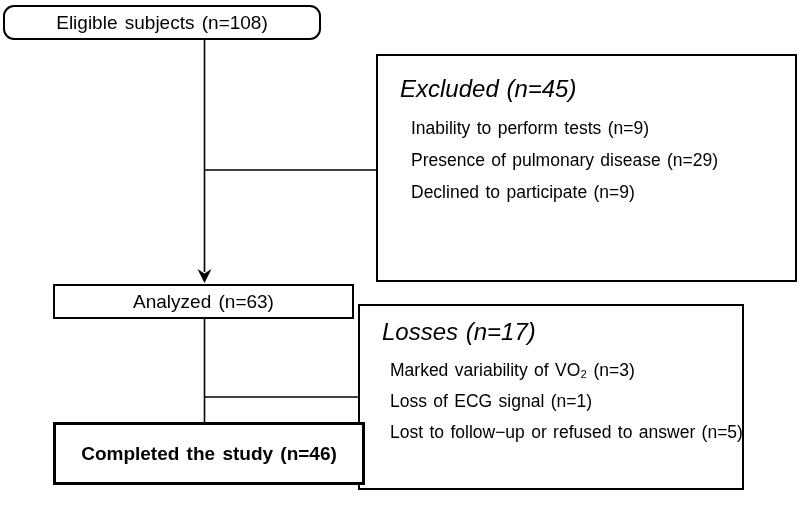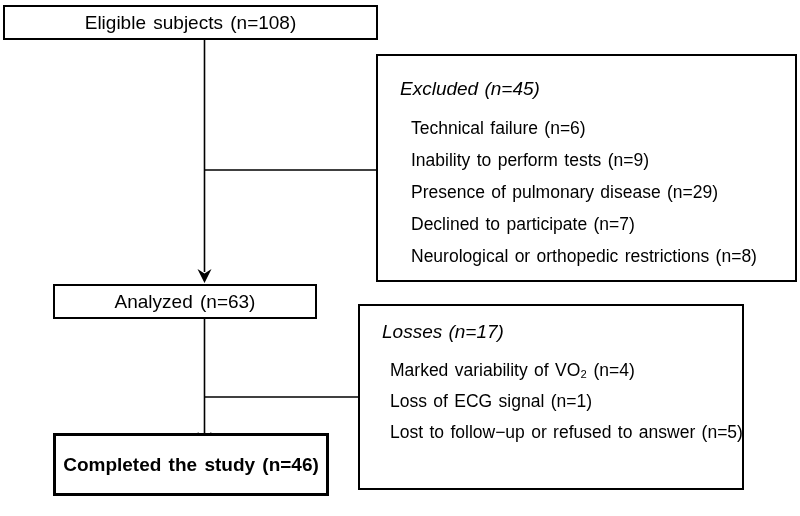--- a/index.html
+++ b/index.html
@@ -32,29 +32,29 @@
     z-index: 2;
   }
   .node.center-label {
     display: flex;
     align-items: center;
     justify-content: center;
     font-size: 19px;
     word-spacing: 2px;
     white-space: nowrap;
   }
-  .node-eligible  { left: 3px;   top: 5px;   width: 375px; height: 35px; }
+  .node-eligible  { left: 3px;   top: 5px;   width: 318px; height: 35px; border-radius: 11px; }
   .node-excluded  { left: 376px; top: 54px;  width: 421px; height: 228px; }
-  .node-analyzed  { left: 53px;  top: 284px; width: 264px; height: 35px; }
+  .node-analyzed  { left: 53px;  top: 284px; width: 301px; height: 35px; }
   .node-losses    { left: 358px; top: 304px; width: 386px; height: 186px; }
-  .node-completed { left: 53px;  top: 433px; width: 276px; height: 63px;
+  .node-completed { left: 53px;  top: 422px; width: 312px; height: 63px;
                     border-width: 3px; font-weight: bold; font-size: 20px; }
   .box-title {
     font-style: italic;
-    font-size: 19px;
+    font-size: 24px;
     line-height: 26px;
     margin: 20px 0 10px 22px;
     word-spacing: 1px;
     white-space: nowrap;
   }
   .node-losses .box-title {
     margin-top: 13px;
   }
   .item-list .item {
     font-size: 17.5px;
@@ -86,36 +86,34 @@
     <line x1="204.5" y1="397" x2="376" y2="397" stroke="#000000" stroke-width="1.6"></line>
   </svg>
 
   <div class="node node-eligible center-label">
     <span>Eligible subjects (n=108)</span>
   </div>
 
   <div class="node node-excluded">
     <div class="box-title">Excluded (n=45)</div>
     <div class="item-list">
-        <div class="item">Technical failure (n=6)</div>
         <div class="item">Inability to perform tests (n=9)</div>
         <div class="item">Presence of pulmonary disease (n=29)</div>
-        <div class="item">Declined to participate (n=7)</div>
-        <div class="item">Neurological or orthopedic restrictions (n=8)</div>
+        <div class="item">Declined to participate (n=9)</div>
       </div>
   </div>
 
   <div class="node node-analyzed center-label">
     <span>Analyzed (n=63)</span>
   </div>
 
   <div class="node node-losses">
     <div class="box-title">Losses (n=17)</div>
     <div class="item-list">
-        <div class="item">Marked variability of VO₂ (n=4)</div>
+        <div class="item">Marked variability of VO₂ (n=3)</div>
         <div class="item">Loss of ECG signal (n=1)</div>
         <div class="item">Lost to follow−up or refused to answer (n=5)</div>
       </div>
   </div>
 
   <div class="node node-completed center-label">
     <span>Completed the study (n=46)</span>
   </div>
 
 </div>

